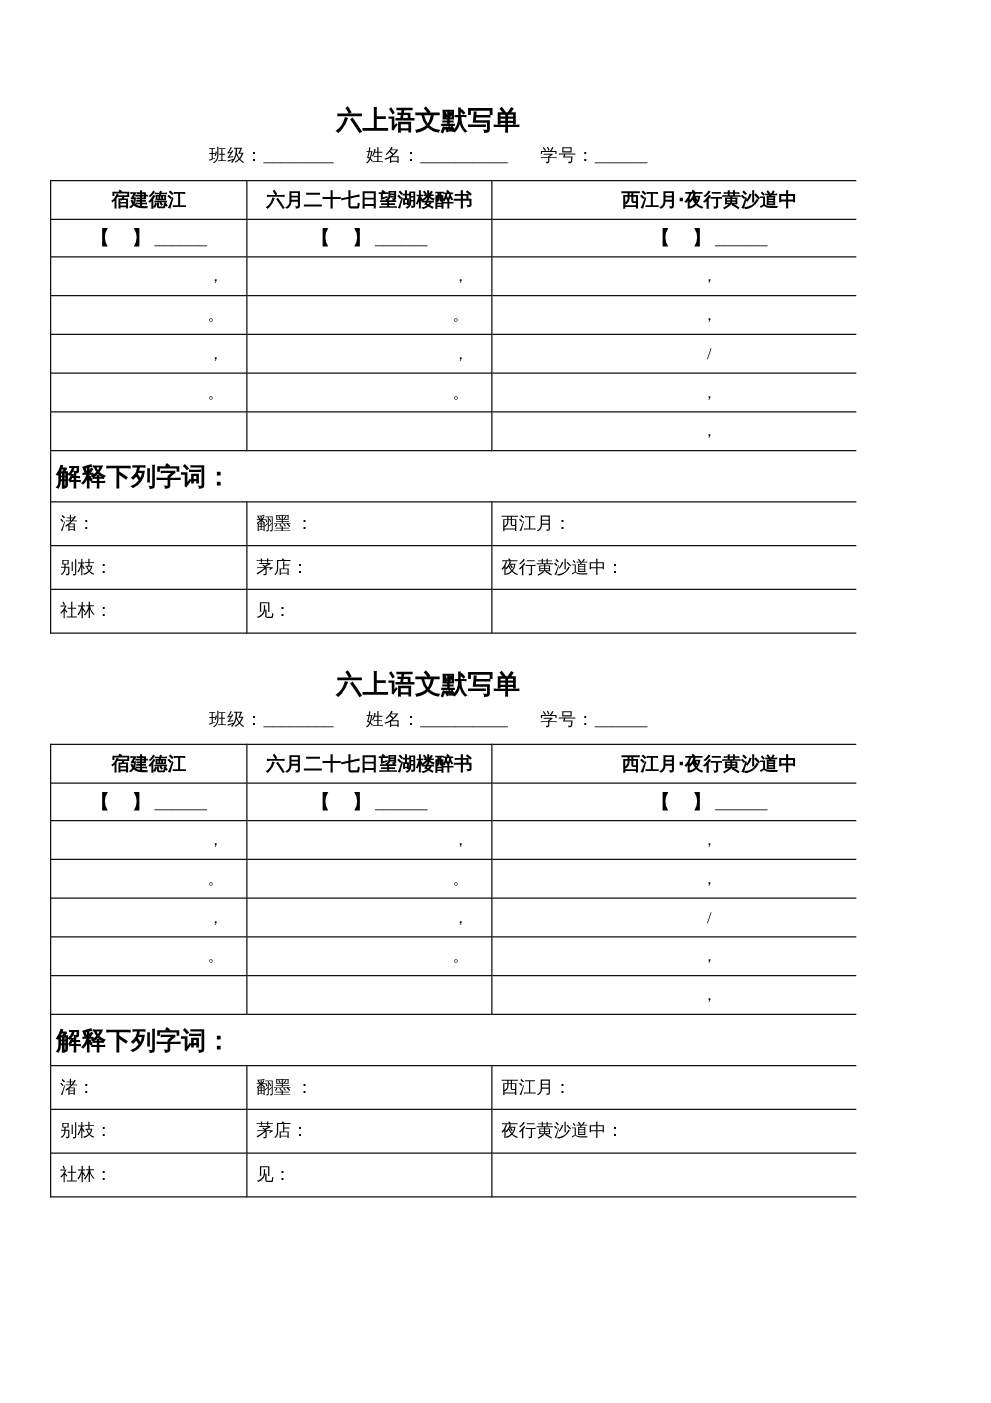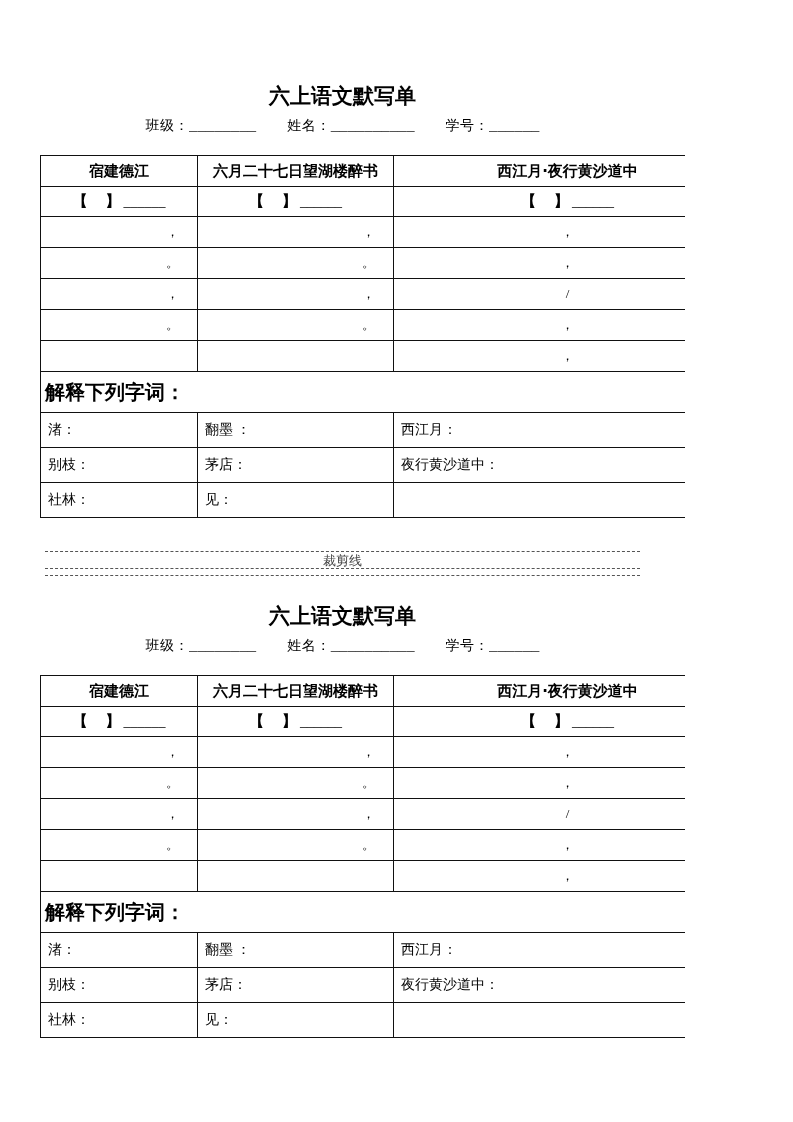--- a/index.html
+++ b/index.html
@@ -21,30 +21,29 @@
     font-family:"DejaVu Sans","Liberation Sans",sans-serif;
     line-height:24px;
   }
 
   .info-line {
     margin-top:9px;
     text-align:center;
     font-size:14px;
     line-height:18px;
     letter-spacing:0.5px;
-    font-family:Liberation Mono, monospace;
   }
   .info-line .pair { margin:0 11px; }
   .info-line .blank { letter-spacing:0; }
 
   table.sheet-table {
     border-collapse:collapse;
     table-layout:fixed;
     width:701px;
-    margin:20px 0 0 40px;
+    margin:9px 0 0 40px;
   }
   .sheet-table col.c1 { width:157px; }
   .sheet-table col.c2 { width:196px; }
   .sheet-table col.c3 { width:348px; }
   .sheet-table td { border:1px solid #111; overflow:hidden; }
 
   .head-row td {
     height:31px;
     text-align:center;
     vertical-align:middle;
@@ -175,25 +174,20 @@
         </tr>
         <tr class="explain-row">
           <td>社林：</td>
           <td>见：</td>
           <td></td>
         </tr>
       </tbody>
     </table>
   </div>
 
-  <div class="cutline">
-    <div class="cut-top"></div>
-    <div class="cut-mid"><span>裁剪线</span></div>
-    <div class="cut-bot"></div>
-  </div>
 
   <div class="section section-2">
     <div class="doc-title">六上语文默写单</div>
 
     <div class="info-line">
       <span class="pair"><span>班级：</span><span class="blank">________</span></span>
       <span class="pair"><span>姓名：</span><span class="blank">__________</span></span>
       <span class="pair"><span>学号：</span><span class="blank">______</span></span>
     </div>
 

